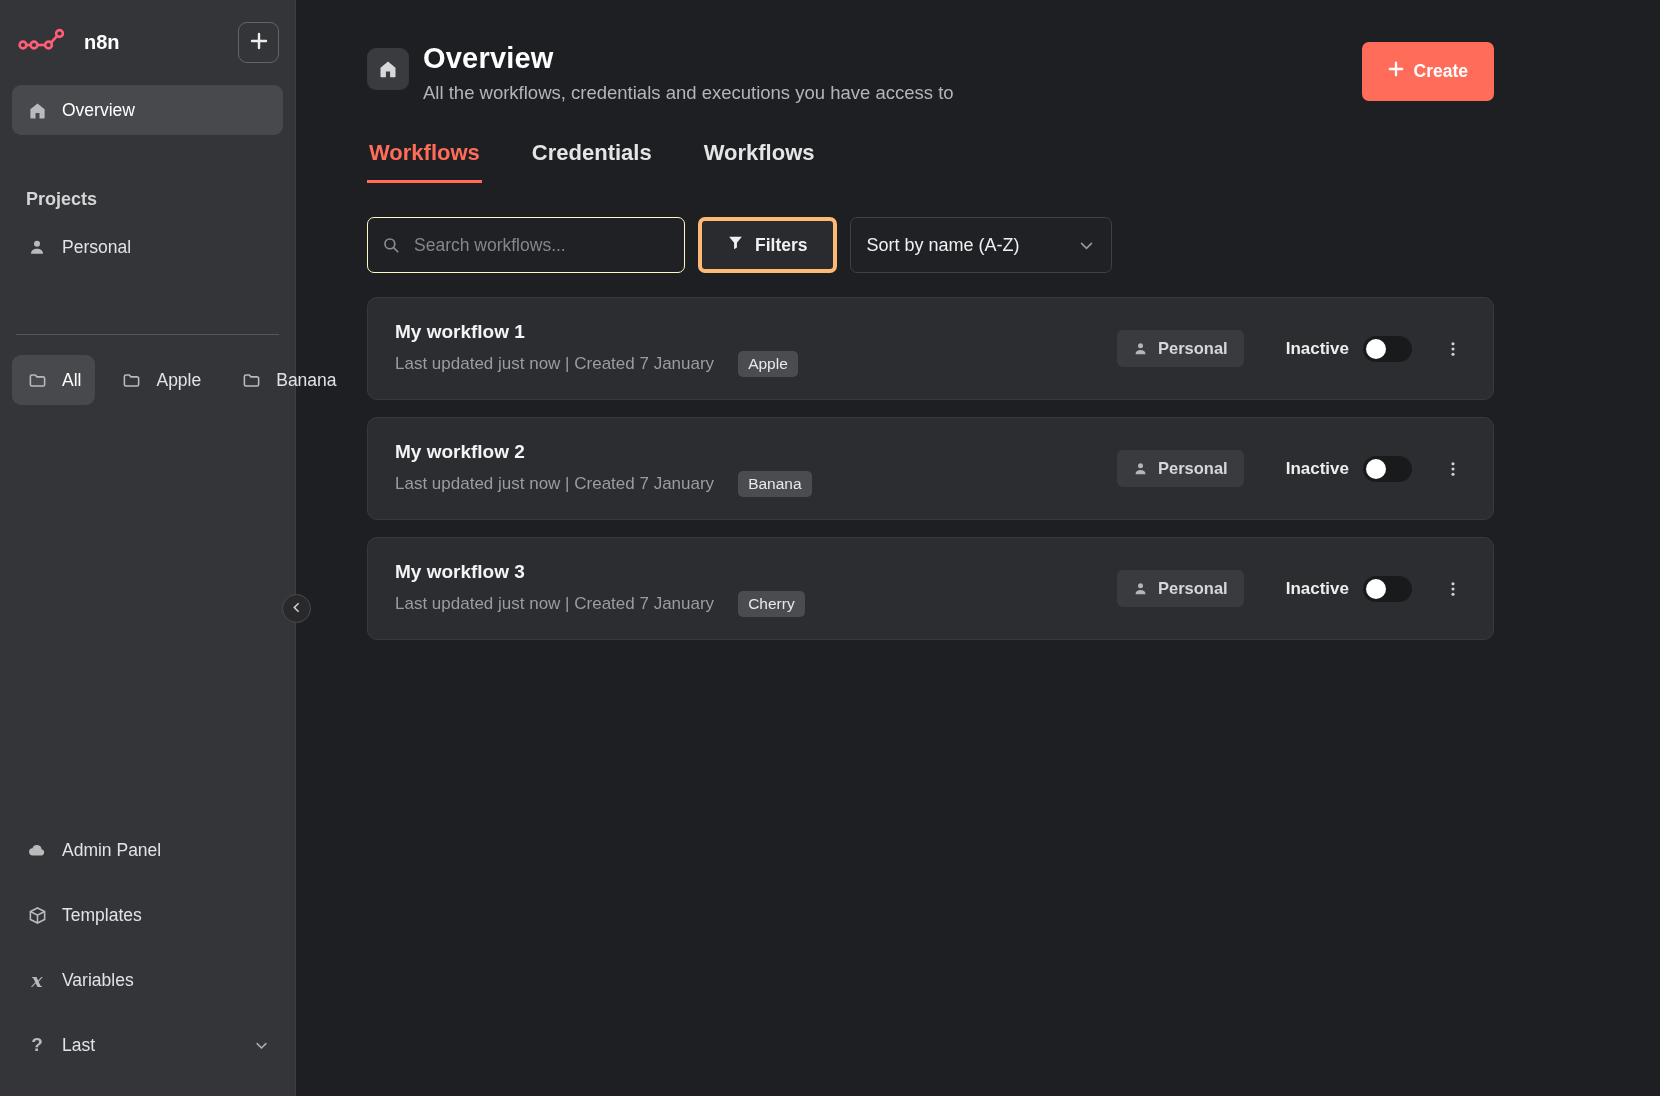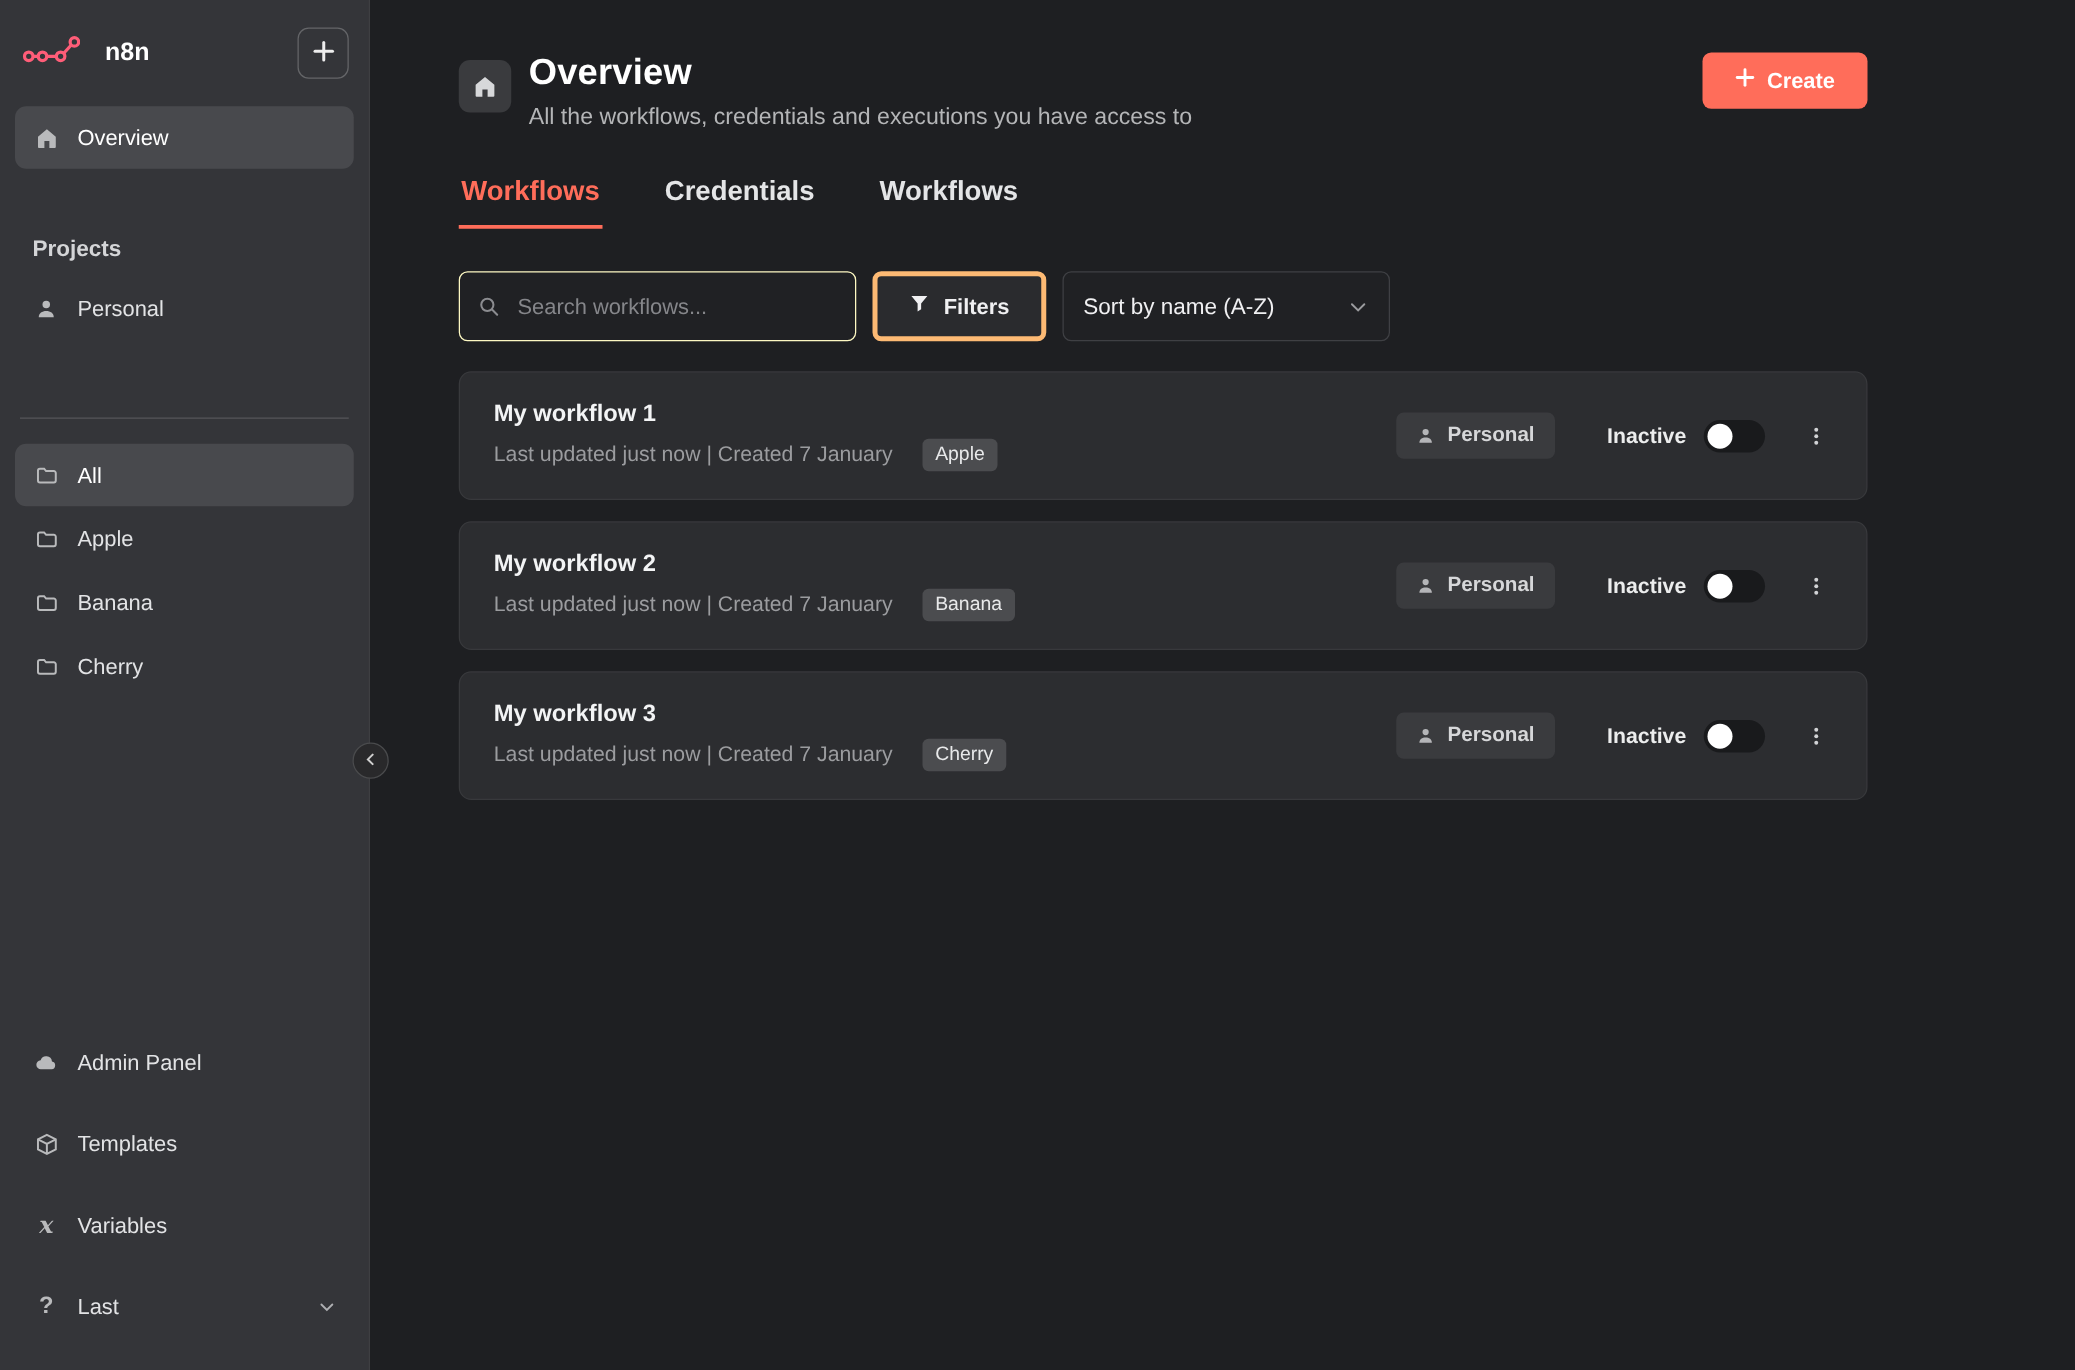--- a/index.html
+++ b/index.html
@@ -23,21 +23,21 @@
     background:transparent; color:#ededed; display:flex; align-items:center; justify-content:center; cursor:pointer;
   }
   .side-item {
     display:flex; align-items:center; gap:14px; height:50px; padding:0 14px;
     border-radius:9px; font-size:17.5px; color:#e2e3e5; cursor:pointer; flex-shrink:0;
   }
   .side-item .icon { width:22px; display:flex; justify-content:center; align-items:center; color:#b9babc; }
   .side-item.active { background:#48494d; color:#fff; }
   .projects-heading { margin:54px 0 12px; padding:0 14px; font-size:18px; font-weight:700; color:#d4d5d7; }
   .divider { border:none; border-top:1px solid #55565a; margin:62px 4px 20px; }
-  .folders { display:flex; flex-direction:column; gap:1px; }
+  .folders { display:flex; gap:11px; }
   .sidebar-bottom { margin-top:auto; display:flex; flex-direction:column; gap:15px; }
   .chev-right { margin-left:auto; color:#aeafb2; display:flex; }
   .var-glyph { font-family:"DejaVu Serif",serif; font-style:italic; font-weight:700; font-size:19px; }
   .help-glyph { font-weight:700; font-size:19px; }
 
   .collapse-btn {
     position:absolute; left:282px; top:594px; width:29px; height:29px; border-radius:50%;
     background:#29292b; border:1px solid #4a4b4d; color:#cfcfcf;
     display:flex; align-items:center; justify-content:center; cursor:pointer; z-index:5; padding:0;
   }
@@ -47,21 +47,21 @@
   .main-header { display:flex; align-items:flex-start; }
   .home-badge {
     width:42px; height:42px; border-radius:9px; background:#3a3b3e;
     display:flex; align-items:center; justify-content:center; color:#d7d8da; margin:6px 14px 0 0;
   }
   .header-text h1 { margin:0; font-size:29px; font-weight:700; color:#fff; letter-spacing:.2px; }
   .header-text p { margin:7px 0 0; font-size:18.5px; color:#b4b5b7; }
   .create-btn {
     margin-left:auto; display:flex; align-items:center; gap:10px;
     background:#ff6d5a; color:#fff; border:none; border-radius:7px;
-    padding:16px 26px; height:45px; font-size:17.5px; font-weight:700; cursor:pointer; font-family:inherit;
+    padding:16px 26px; height:59px; font-size:17.5px; font-weight:700; cursor:pointer; font-family:inherit;
   }
 
   .tabs { display:flex; gap:48px; margin-top:32px; }
   .tab { font-size:22px; font-weight:600; padding:4px 2px 14px; color:#e4e5e7; cursor:pointer; }
   .tab.active { color:#ff6d5a; border-bottom:3px solid #ff6d5a; }
 
   .toolbar { display:flex; gap:13px; margin-top:34px; }
   .search-box { position:relative; width:318px; }
   .search-box input {
     width:100%; height:56px; background:#202124; border:1px solid #fef9c3; border-radius:7px;

